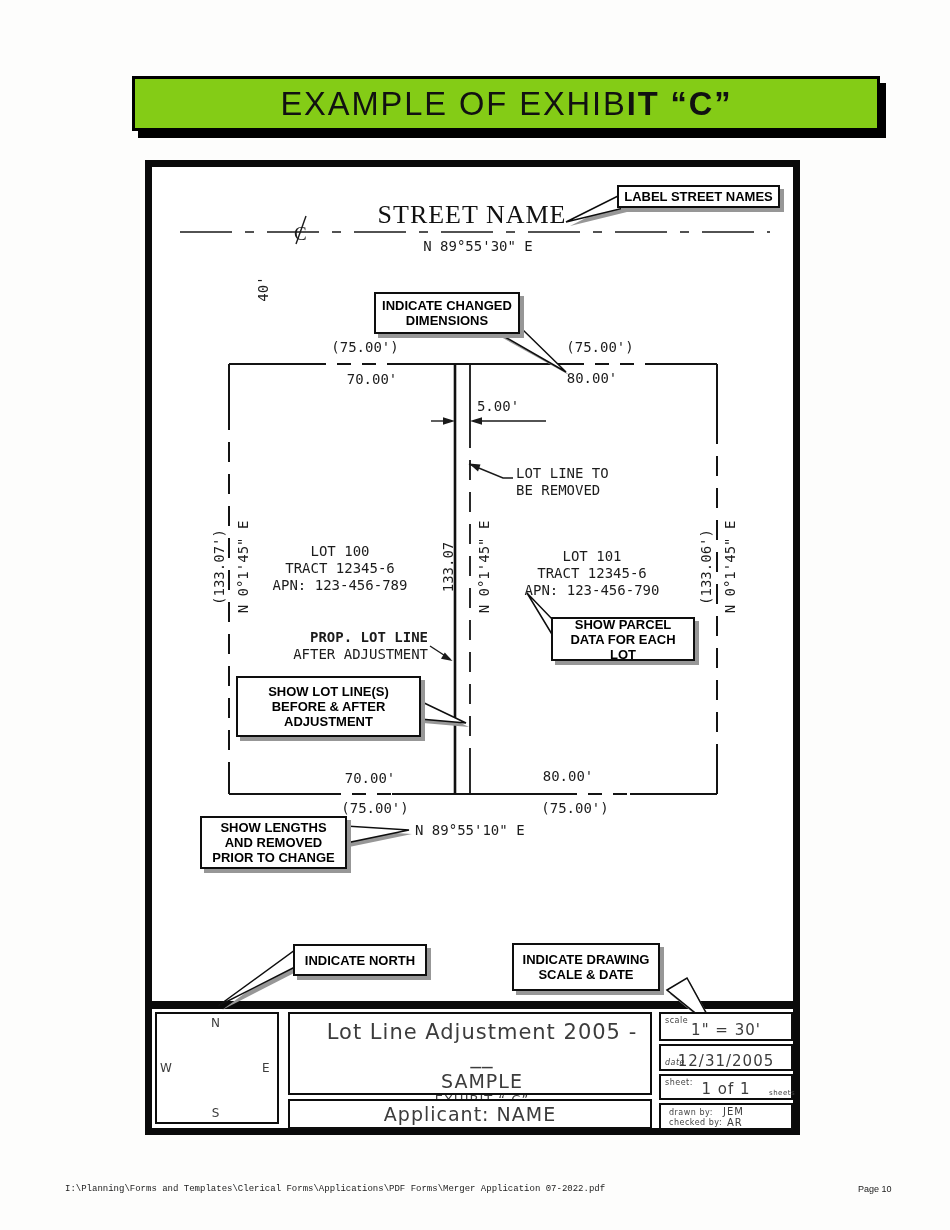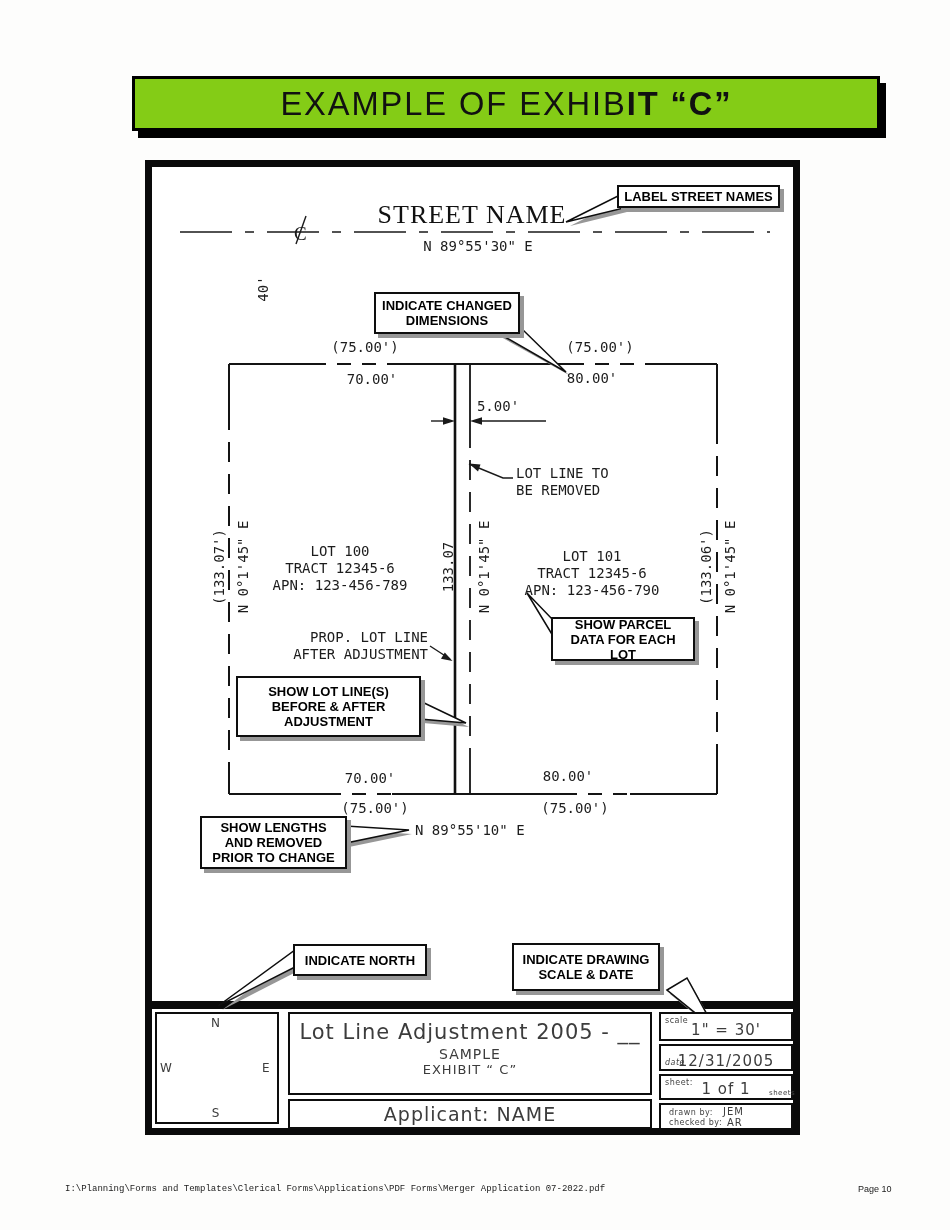--- a/index.html
+++ b/index.html
@@ -154,21 +154,21 @@
   <div class="tech" style="left:516px;top:465px;">LOT LINE TO</div>
   <div class="tech" style="left:516px;top:482px;">BE REMOVED</div>
 
   <div class="tech ctr" style="left:340px;top:543px;">LOT 100</div>
   <div class="tech ctr" style="left:340px;top:560px;">TRACT 12345-6</div>
   <div class="tech ctr" style="left:340px;top:577px;">APN: 123-456-789</div>
   <div class="tech ctr" style="left:592px;top:548px;">LOT 101</div>
   <div class="tech ctr" style="left:592px;top:565px;">TRACT 12345-6</div>
   <div class="tech ctr" style="left:592px;top:582px;">APN: 123-456-790</div>
 
-  <div class="tech rgt" style="left:428px;top:629px;">PROP. LOT LINE</div>
+  <div class="tech rgt" style="left:428px;top:629px;font-weight:bold;">PROP. LOT LINE</div>
   <div class="tech rgt" style="left:428px;top:646px;">AFTER ADJUSTMENT</div>
 
   <div class="tech ctr" style="left:370px;top:770px;">70.00'</div>
   <div class="tech ctr" style="left:568px;top:768px;">80.00'</div>
   <div class="tech ctr" style="left:375px;top:800px;">(75.00')</div>
   <div class="tech ctr" style="left:575px;top:800px;">(75.00')</div>
   <div class="tech" style="left:415px;top:822px;">N 89°55'10" E</div>
 
   <div class="callout" style="left:617px;top:185px;width:163px;height:23px;">LABEL STREET NAMES</div>
   <div class="callout" style="left:374px;top:292px;width:146px;height:42px;">INDICATE CHANGED DIMENSIONS</div>
@@ -177,23 +177,23 @@
   <div class="callout" style="left:200px;top:816px;width:147px;height:53px;">SHOW LENGTHS AND REMOVED PRIOR TO CHANGE</div>
   <div class="callout" style="left:293px;top:944px;width:134px;height:32px;">INDICATE NORTH</div>
   <div class="callout" style="left:512px;top:943px;width:148px;height:48px;">INDICATE DRAWING SCALE &amp; DATE</div>
 
   <div class="cell" style="left:155px;top:1012px;width:124px;height:112px;"></div>
   <div class="abs hand" style="left:216px;top:1016px;transform:translateX(-50%);font-size:12px;">N</div>
   <div class="abs hand" style="left:216px;top:1106px;transform:translateX(-50%);font-size:12px;">S</div>
   <div class="abs hand" style="left:262px;top:1061px;font-size:12px;">E</div>
   <div class="abs hand" style="left:160px;top:1061px;font-size:12px;">W</div>
 
-  <div class="cell" style="left:288px;top:1012px;width:364px;height:83px;">
+  <div class="cell" style="left:288px;top:1012px;width:364px;height:83px;padding-left:24px;">
     <div class="hand" style="font-size:21px;text-align:center;margin-top:6px;">Lot Line Adjustment 2005 - __</div>
-    <div class="hand" style="font-size:14px;text-align:center;margin-top:2px;">SAMPLE</div>
+    <div class="hand" style="font-size:19px;text-align:center;margin-top:2px;">SAMPLE</div>
     <div class="hand" style="font-size:13px;text-align:center;margin-top:0px;">EXHIBIT “ C”</div>
   </div>
   <div class="cell" style="left:288px;top:1099px;width:364px;height:30px;">
     <div class="hand" style="font-size:19px;text-align:center;margin-top:2px;">Applicant: NAME</div>
   </div>
 
   <div class="cell" style="left:659px;top:1012px;width:134px;height:29px;">
     <span class="tinylab" style="left:4px;top:2px;">scale</span>
     <div class="hand" style="font-size:15px;text-align:center;margin-top:7px;">1" = 30'</div>
   </div>

